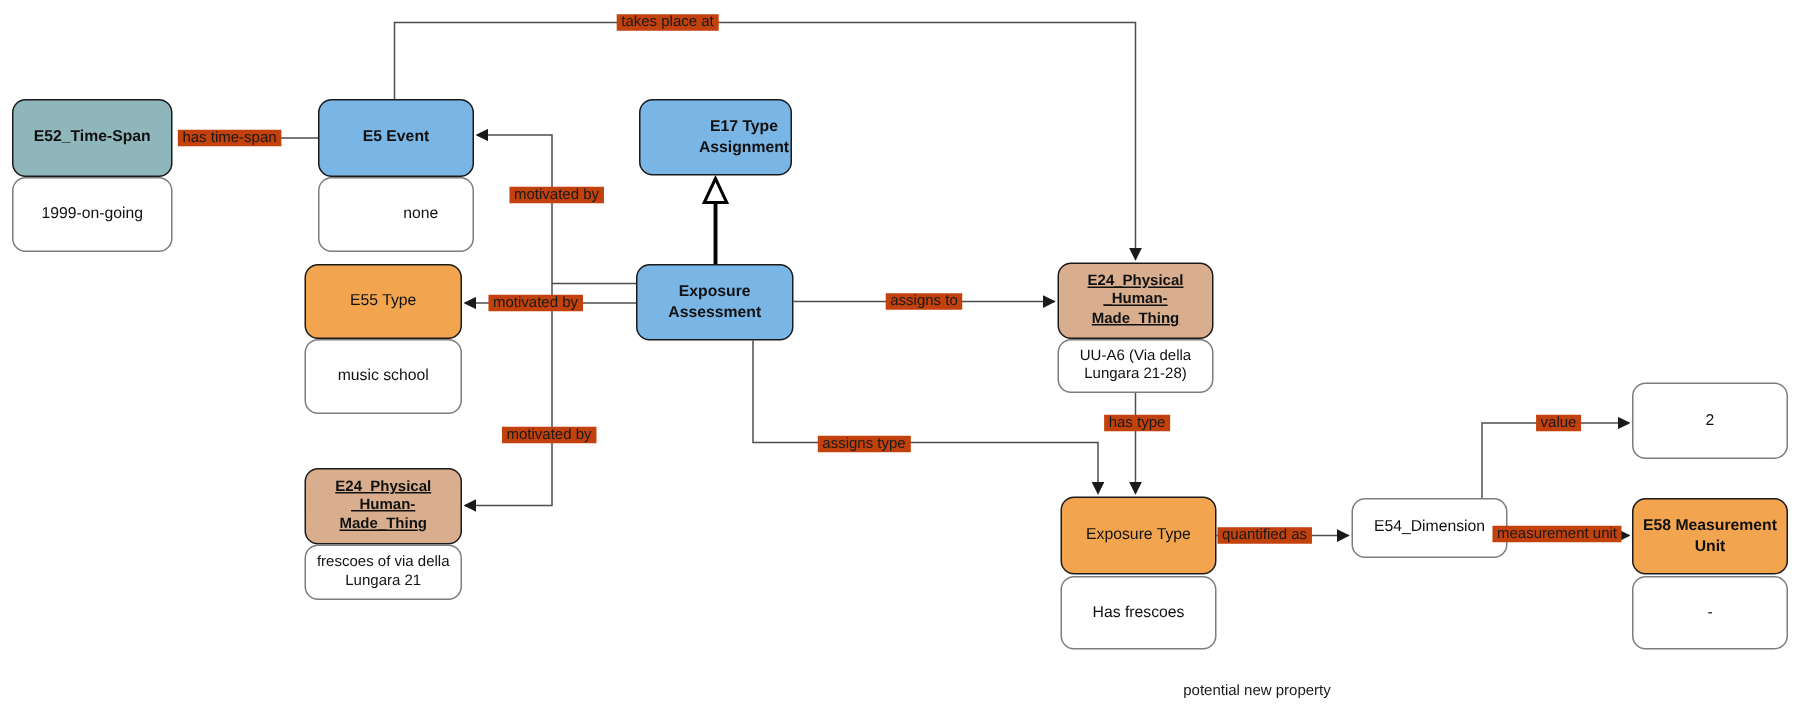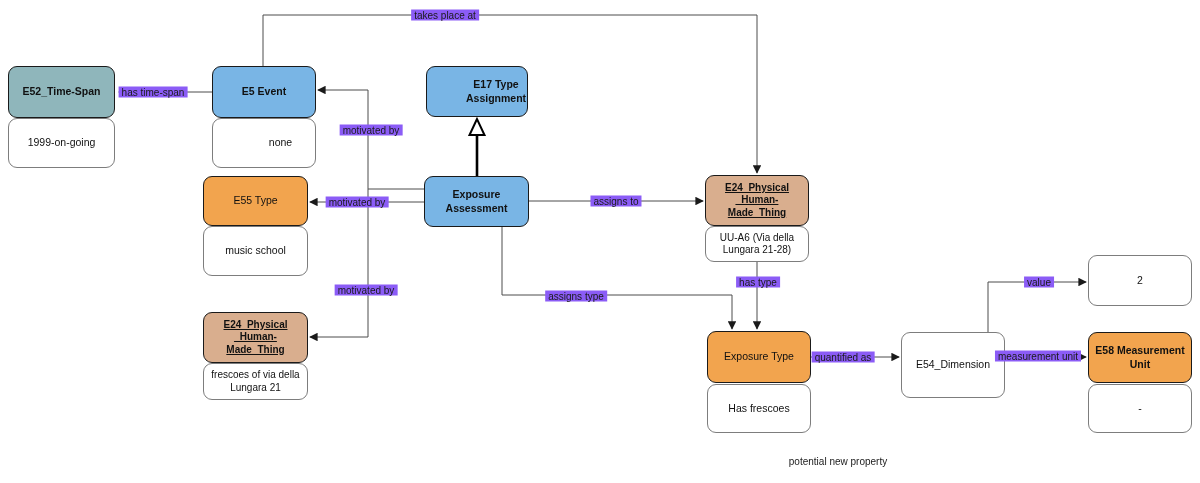--- a/index.html
+++ b/index.html
@@ -29,21 +29,21 @@
   .teal{background:#8FB6BB;}
   .blue{background:#79B5E5;}
   .orange{background:#F2A44E;}
   .tan{background:#D9AE8E;text-decoration:underline;}
   .white{background:#ffffff;border-color:#7d7d7d;}
   .elabel{
     position:absolute;
     transform:translate(-50%,-50%);
     font-size:10px;
     color:#1a1a1a;
-    background:#8b5cf6;
+    background:#c2410c;
     padding:0 3px;
     white-space:nowrap;
   }
   .note{
     position:absolute;
     transform:translate(-50%,-50%);
     font-size:10px;
     color:#1a1a1a;
     white-space:nowrap;
   }
@@ -99,21 +99,21 @@
 Lungara 21-28)</div>
 
   <div class="node tan bold small" style="left:203px; top:312px; width:105px; height:51px;">E24_Physical
 _Human-Made_Thing</div>
   <div class="node white small" style="left:203px; top:363px; width:105px; height:37px;">frescoes of via della
 Lungara 21</div>
 
   <div class="node orange" style="left:707px; top:331px; width:104px; height:52px;">Exposure Type</div>
   <div class="node white" style="left:707px; top:384px; width:104px; height:49px;">Has frescoes</div>
 
-  <div class="node white" style="left:901px; top:332px; width:104px; height:66px;">E54_Dimension</div>
+  <div class="node white" style="left:901px; top:332px; width:104px; height:40px;">E54_Dimension</div>
 
   <div class="node white" style="left:1088px;top:255px; width:104px; height:51px;">2</div>
 
   <div class="node orange bold" style="left:1088px;top:332px; width:104px; height:51px;">E58 Measurement
 Unit</div>
   <div class="node white" style="left:1088px;top:384px; width:104px; height:49px;">-</div>
 
   <span class="elabel" style="left:445px; top:15px;">takes place at</span>
   <span class="elabel" style="left:153px; top:92px;">has time-span</span>
   <span class="elabel" style="left:371px; top:130px;">motivated by</span>

